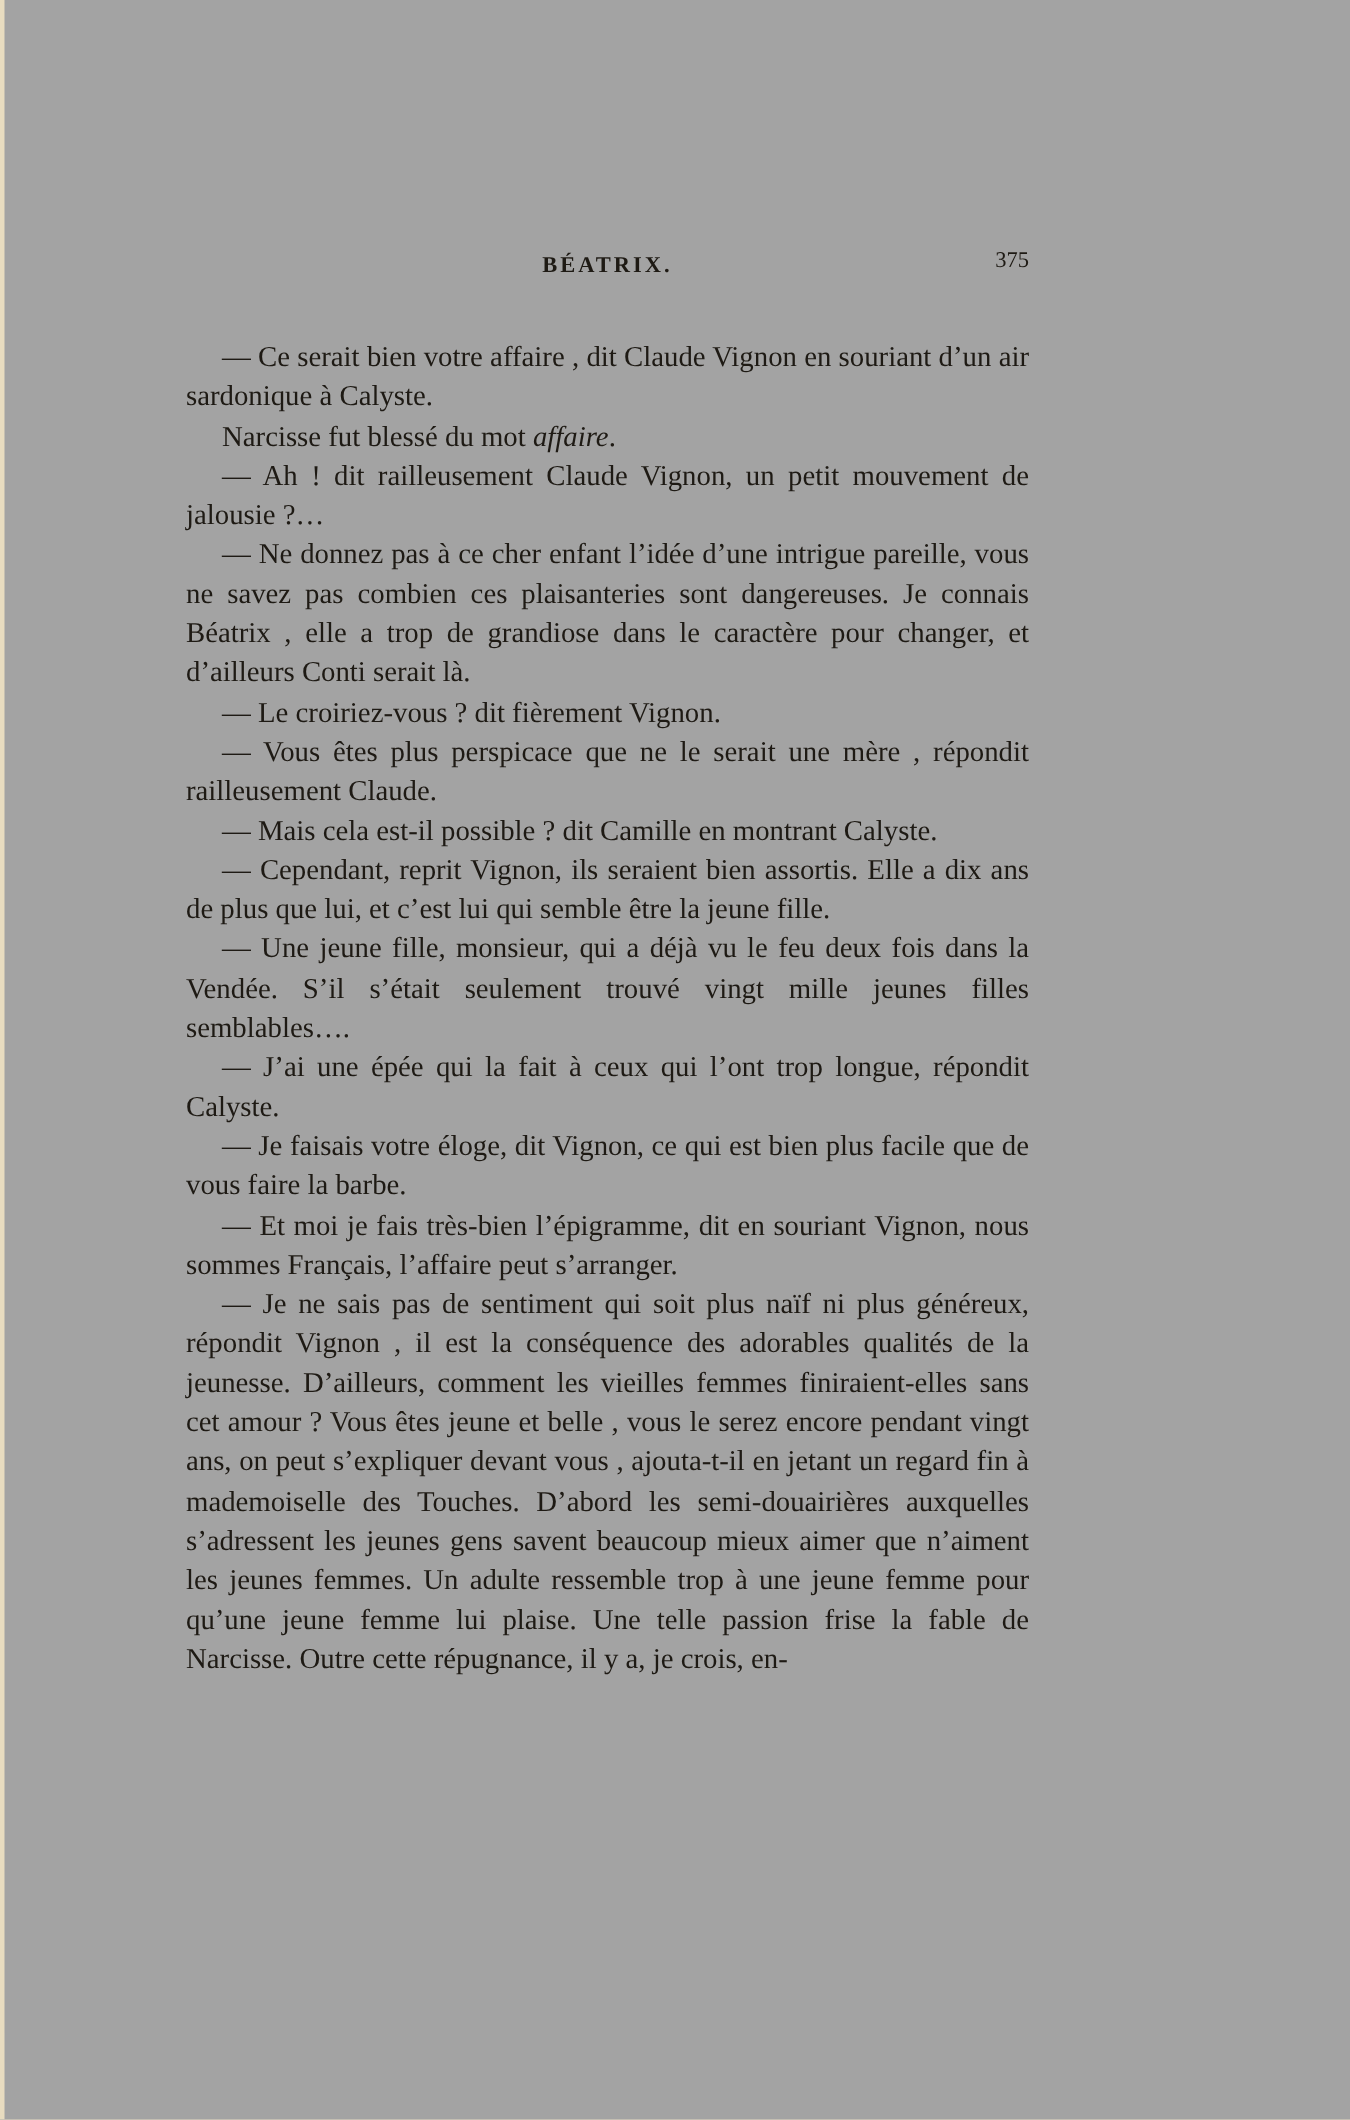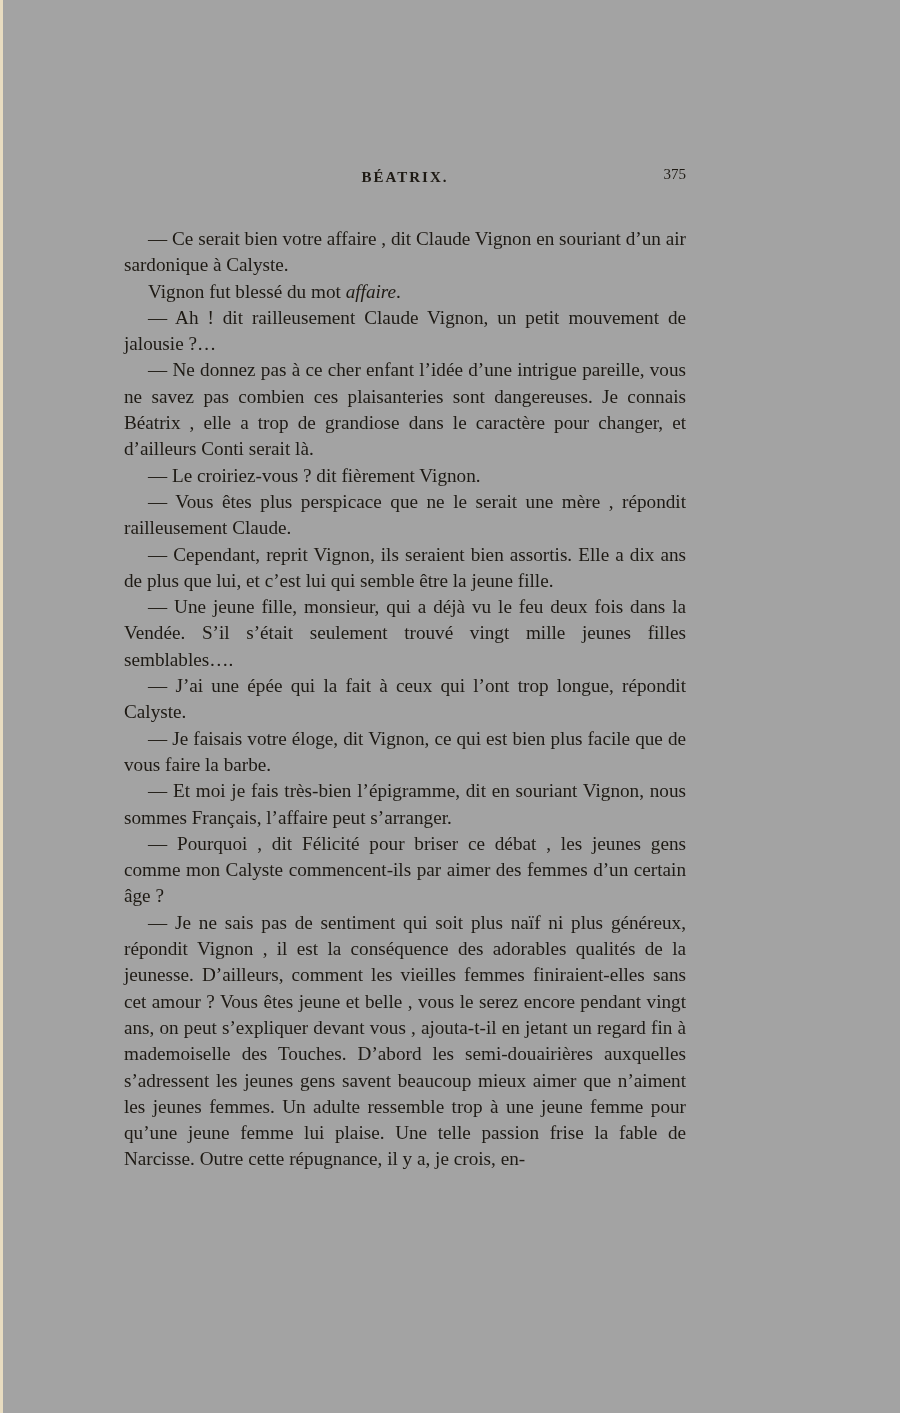--- a/index.html
+++ b/index.html
@@ -67,26 +67,26 @@
 <body>
 
 <div class="page">
   <div class="header">
     <span class="running-title">BÉATRIX.</span>
     <span class="page-number">375</span>
   </div>
 
   <div class="text-block">
     <p class="para">— Ce serait bien votre affaire , dit Claude Vignon en souriant d’un air sardonique à Calyste.</p>
-    <p class="para"><span>Vignon fut blessé du mot </span><em>affaire</em><span>.</span></p>
+    <p class="para"><span>Narcisse fut blessé du mot </span><em>affaire</em><span>.</span></p>
     <p class="para">— Ah ! dit railleusement Claude Vignon, un petit mouvement de jalousie ?…</p>
     <p class="para">— Ne donnez pas à ce cher enfant l’idée d’une intrigue pareille, vous ne savez pas combien ces plaisanteries sont dangereuses. Je connais Béatrix , elle a trop de grandiose dans le caractère pour changer, et d’ailleurs Conti serait là.</p>
     <p class="para">— Le croiriez-vous ? dit fièrement Vignon.</p>
     <p class="para">— Vous êtes plus perspicace que ne le serait une mère , répondit railleusement Claude.</p>
+    <p class="para">— Mais cela est-il possible ? dit Camille en montrant Calyste.</p>
     <p class="para">— Cependant, reprit Vignon, ils seraient bien assortis. Elle a dix ans de plus que lui, et c’est lui qui semble être la jeune fille.</p>
     <p class="para">— Une jeune fille, monsieur, qui a déjà vu le feu deux fois dans la Vendée. S’il s’était seulement trouvé vingt mille jeunes filles semblables….</p>
     <p class="para">— J’ai une épée qui la fait à ceux qui l’ont trop longue, répondit Calyste.</p>
     <p class="para">— Je faisais votre éloge, dit Vignon, ce qui est bien plus facile que de vous faire la barbe.</p>
     <p class="para">— Et moi je fais très-bien l’épigramme, dit en souriant Vignon, nous sommes Français, l’affaire peut s’arranger.</p>
-    <p class="para">— Pourquoi , dit Félicité pour briser ce débat , les jeunes gens comme mon Calyste commencent-ils par aimer des femmes d’un certain âge ?</p>
     <p class="para">— Je ne sais pas de sentiment qui soit plus naïf ni plus généreux, répondit Vignon , il est la conséquence des adorables qualités de la jeunesse. D’ailleurs, comment les vieilles femmes finiraient-elles sans cet amour ? Vous êtes jeune et belle , vous le serez encore pendant vingt ans, on peut s’expliquer devant vous , ajouta-t-il en jetant un regard fin à mademoiselle des Touches. D’abord les semi-douairières auxquelles s’adressent les jeunes gens savent beaucoup mieux aimer que n’aiment les jeunes femmes. Un adulte ressemble trop à une jeune femme pour qu’une jeune femme lui plaise. Une telle passion frise la fable de Narcisse. Outre cette répugnance, il y a, je crois, en-</p>
   </div>
 </div>
 
 </body></html>

